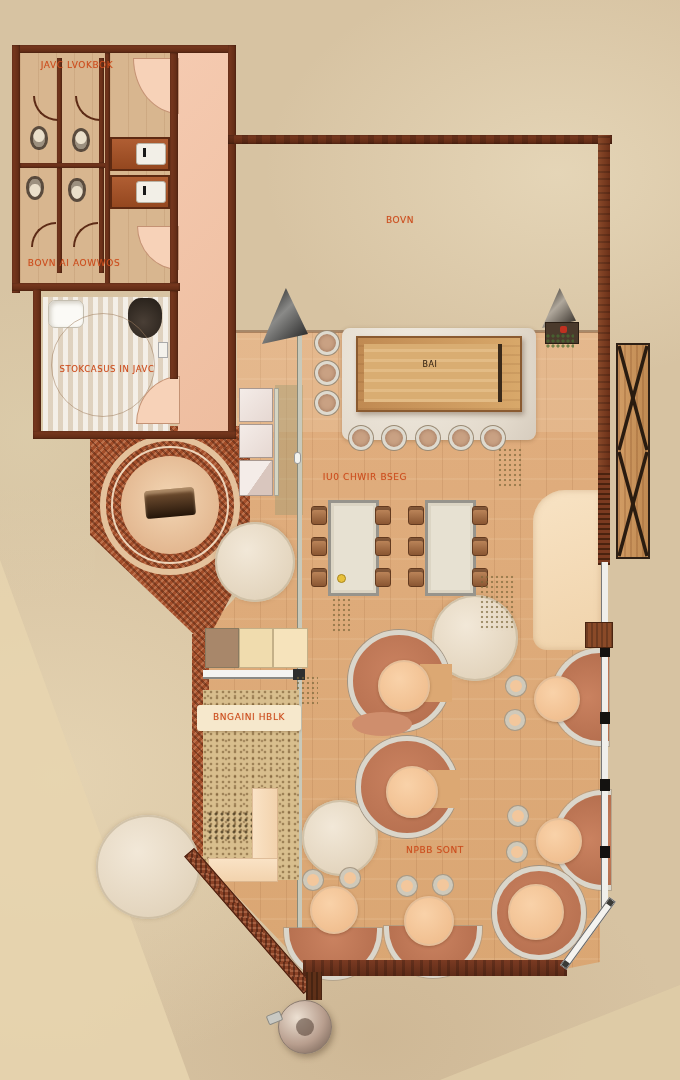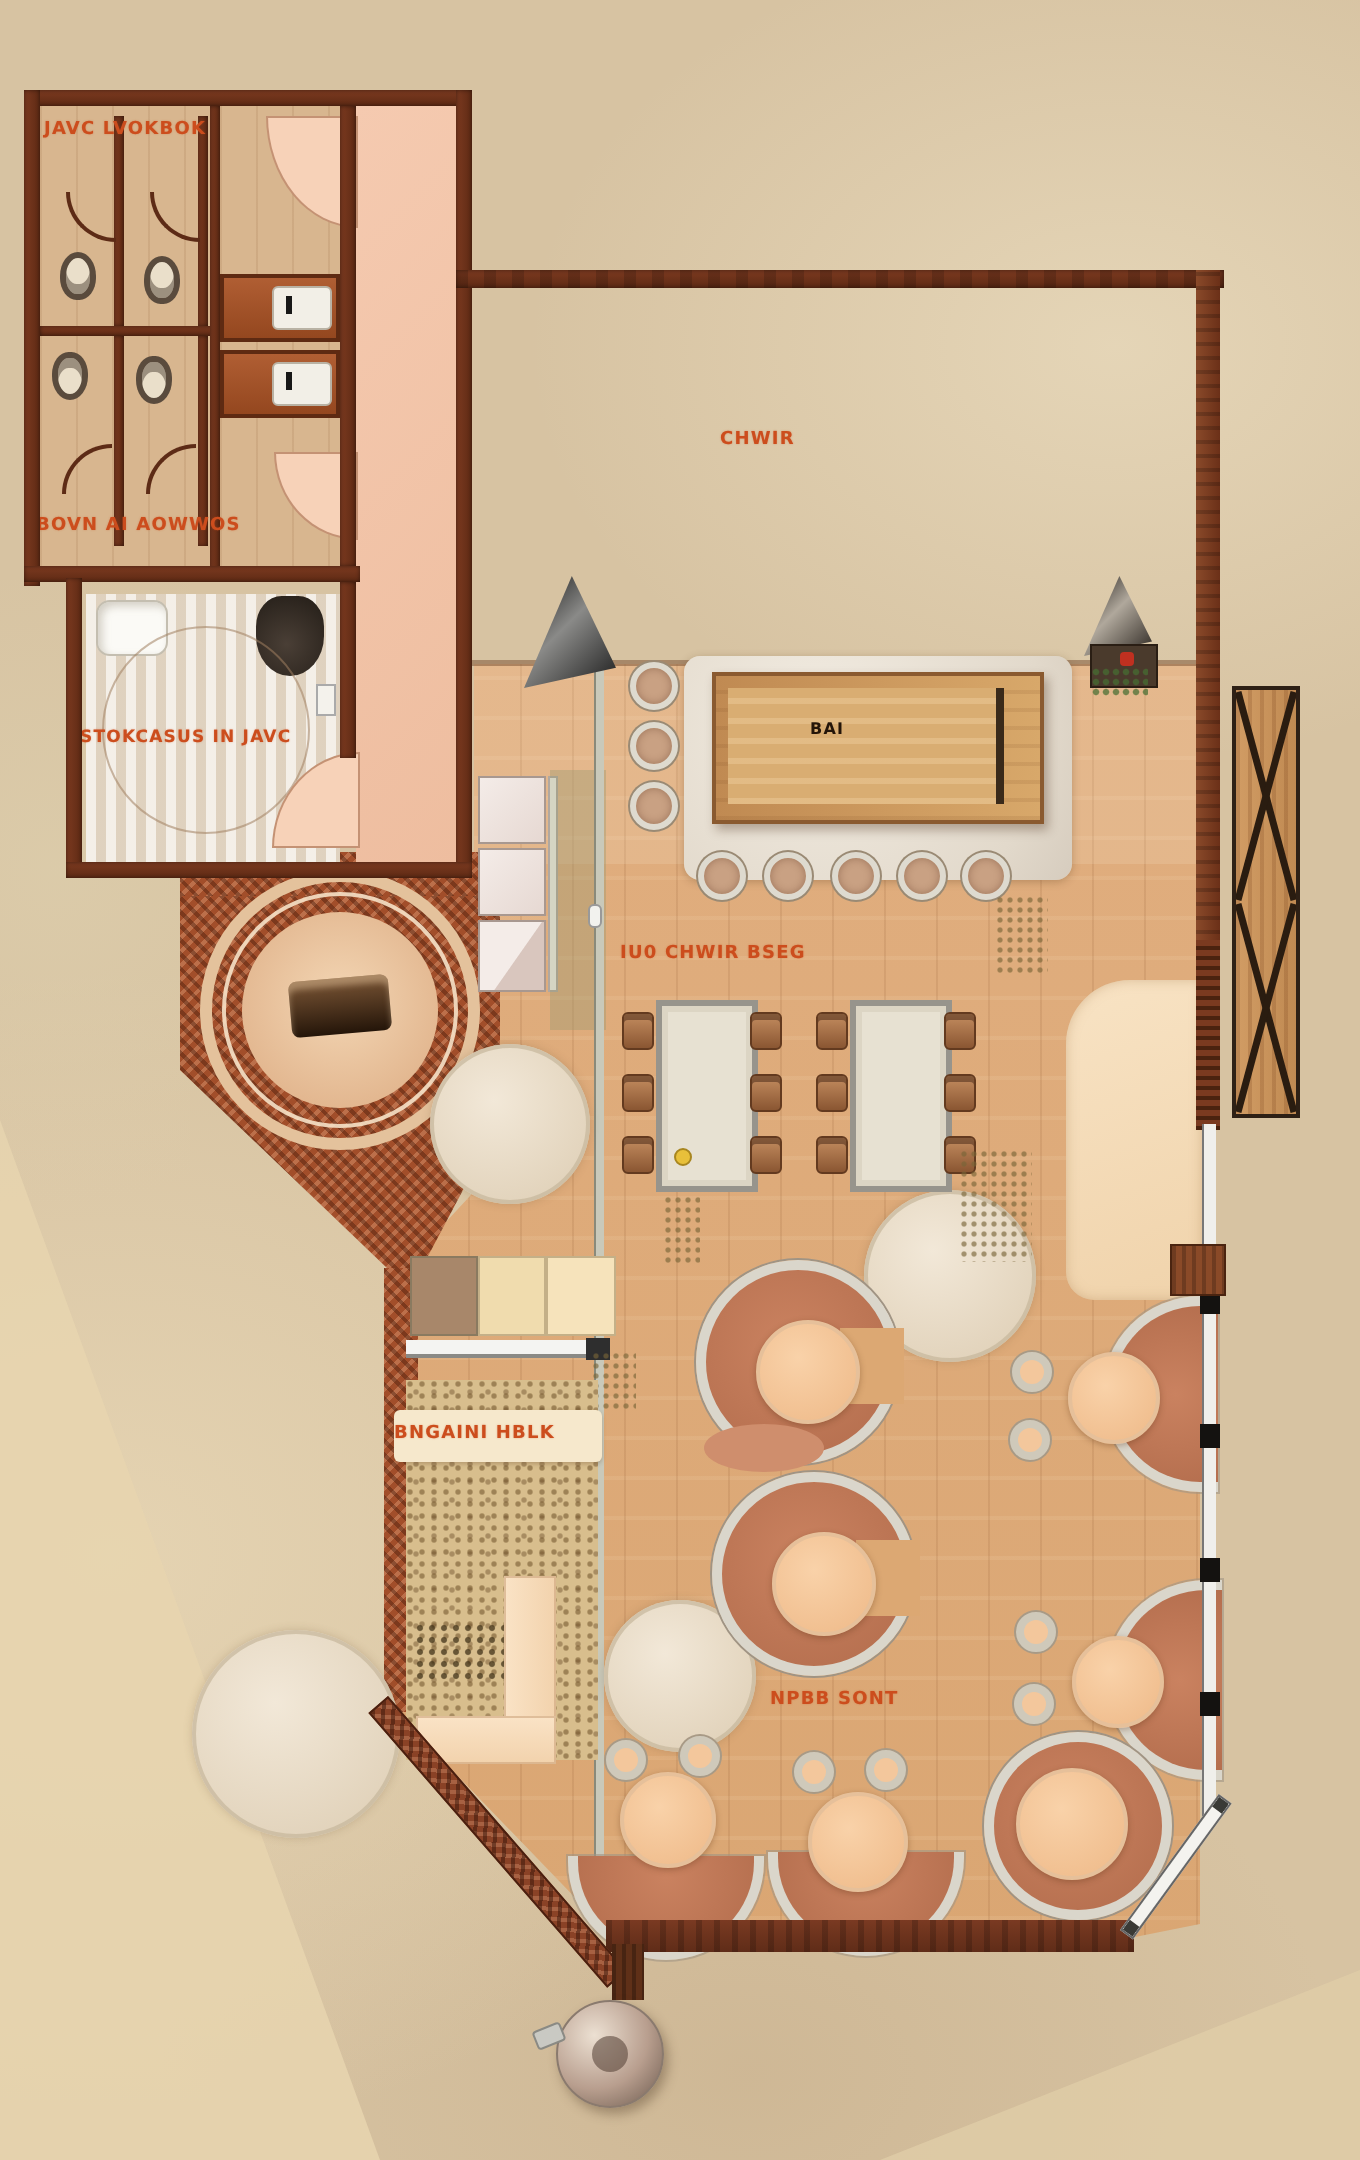--- a/index.html
+++ b/index.html
@@ -39,21 +39,21 @@
   .rug{position:absolute;border-radius:50%;background:radial-gradient(circle at 40% 35%,#f2e8d8,#e1d2ba 80%);box-shadow:inset 0 0 0 2px rgba(198,182,155,.7),0 0 4px rgba(120,90,60,.25);}
   .stool{position:absolute;width:24px;height:24px;border-radius:50%;background:#c9a183;border:3px solid #dedacf;box-shadow:0 0 0 1px #9a8a74, inset 0 0 4px rgba(90,50,30,.4);box-sizing:border-box;}
   .ministool{position:absolute;width:20px;height:20px;border-radius:50%;background:#f3c79c;border:4px solid #cfc9ba;box-shadow:0 0 0 1px #a89a86;box-sizing:border-box;}
   .chair{position:absolute;width:14px;height:17px;border-radius:3px;background:linear-gradient(180deg,#c48d60,#8a5632);border:1px solid #633a1f;box-shadow:inset 0 3px 0 rgba(50,25,10,.45);}
   .table{position:absolute;background:#e7e1d2;border:3px solid #97948c;box-shadow:inset 0 0 0 3px #dcd5c4;}
   .boothC{position:absolute;border-radius:50%;background:radial-gradient(circle at 45% 40%,#ca8260,#b26c4c);border:5px solid #dad6cb;box-shadow:0 0 0 1px #a09484;box-sizing:border-box;}
   .halfL{position:absolute;border-radius:999px 0 0 999px;background:radial-gradient(circle at 60% 50%,#ca8260,#b26c4c);border:5px solid #dad6cb;border-right:none;box-shadow:0 0 0 1px rgba(160,148,132,.6);box-sizing:border-box;}
   .halfB{position:absolute;border-radius:0 0 999px 999px;background:radial-gradient(circle at 50% 20%,#ca8260,#b26c4c);border:5px solid #dad6cb;border-top:none;box-shadow:0 0 0 1px rgba(160,148,132,.6);box-sizing:border-box;}
   .rtable{position:absolute;border-radius:50%;background:radial-gradient(circle at 40% 35%,#f9d2a9,#eeb988);border:2px solid #e6c09a;box-shadow:0 1px 3px rgba(90,50,20,.35);box-sizing:border-box;}
   .gap{position:absolute;background:#dca873;}
-  .label{position:absolute;color:#cc4d1d;font-weight:bold;font-size:9px;letter-spacing:.6px;text-shadow:0 0 1px rgba(204,77,29,.4);}
+  .label{position:absolute;color:#cc4d1d;font-weight:normal;font-size:9px;letter-spacing:.6px;text-align:center;text-shadow:0 0 1px rgba(204,77,29,.4);}
   .arcdoor{position:absolute;background:#f7d2b8;border:1px solid #c49274;box-sizing:border-box;}
   .toilet{position:absolute;width:18px;height:24px;border:3px solid rgba(42,26,14,.75);border-radius:50% 50% 46% 46%;background:#eadfca;box-shadow:inset 0 -5px 0 rgba(40,25,15,.4);box-sizing:border-box;}
   .stallarc{position:absolute;width:25px;height:25px;border-left:2px solid #5d2b16;border-bottom:2px solid #5d2b16;border-radius:0 0 0 100%;box-sizing:border-box;}
   .sinkbox{position:absolute;width:60px;height:34px;background:linear-gradient(180deg,#b05e33,#94471f);border:2px solid #5e2a12;box-sizing:border-box;}
   .basin{position:absolute;width:28px;height:20px;background:#f2efe7;border:1px solid #b9b2a4;border-radius:3px;}
   .step{position:absolute;width:34px;height:34px;background:linear-gradient(135deg,#f4ece8,#e6d8d2);border:1px solid #a89890;box-sizing:border-box;}
   .sq{position:absolute;width:10px;height:12px;background:#141210;}
   .sprig{position:absolute;background-image:radial-gradient(circle at 2px 2px, rgba(120,100,55,.8) 1px, transparent 1.6px);background-size:5px 5px;opacity:.8;}
 </style>
 </head>
@@ -162,21 +162,21 @@
   <div class="ministool" style="left:340px;top:868px;"></div>
   <div class="halfB" style="left:384px;top:926px;width:98px;height:52px;"></div>
   <div class="rtable" style="left:404px;top:896px;width:50px;height:50px;"></div>
   <div class="ministool" style="left:397px;top:876px;"></div>
   <div class="ministool" style="left:433px;top:875px;"></div>
   <div class="boothC" style="left:492px;top:866px;width:94px;height:94px;"></div>
   <div class="rtable" style="left:508px;top:884px;width:56px;height:56px;"></div>
 
   <div class="label" style="left:310px;top:472px;width:110px;">IU0 CHWIR BSEG</div>
   <div class="label" style="left:385px;top:845px;width:100px;">NPBB SONT</div>
-  <div class="label" style="left:360px;top:215px;width:80px;">CHWIR</div>
+  <div class="label" style="left:360px;top:215px;width:80px;">BOVN</div>
 
   <div class="abs" style="left:20px;top:53px;width:152px;height:232px;background:repeating-linear-gradient(90deg,rgba(130,80,40,.12) 0 1px,transparent 1px 18px),#d8b68f;"></div>
   <div class="abs pink" style="left:178px;top:53px;width:53px;height:378px;"></div>
   <div class="arcdoor" style="left:133px;top:58px;width:46px;height:56px;border-radius:0 0 0 100%;"></div>
   <div class="arcdoor" style="left:137px;top:226px;width:42px;height:44px;border-radius:0 0 0 100%;"></div>
 
   <div class="wallh" style="left:20px;top:163px;width:88px;height:5px;"></div>
   <div class="wall" style="left:57px;top:58px;width:5px;height:105px;"></div>
   <div class="wall" style="left:57px;top:168px;width:5px;height:105px;"></div>
   <div class="wall" style="left:99px;top:58px;width:5px;height:105px;"></div>

